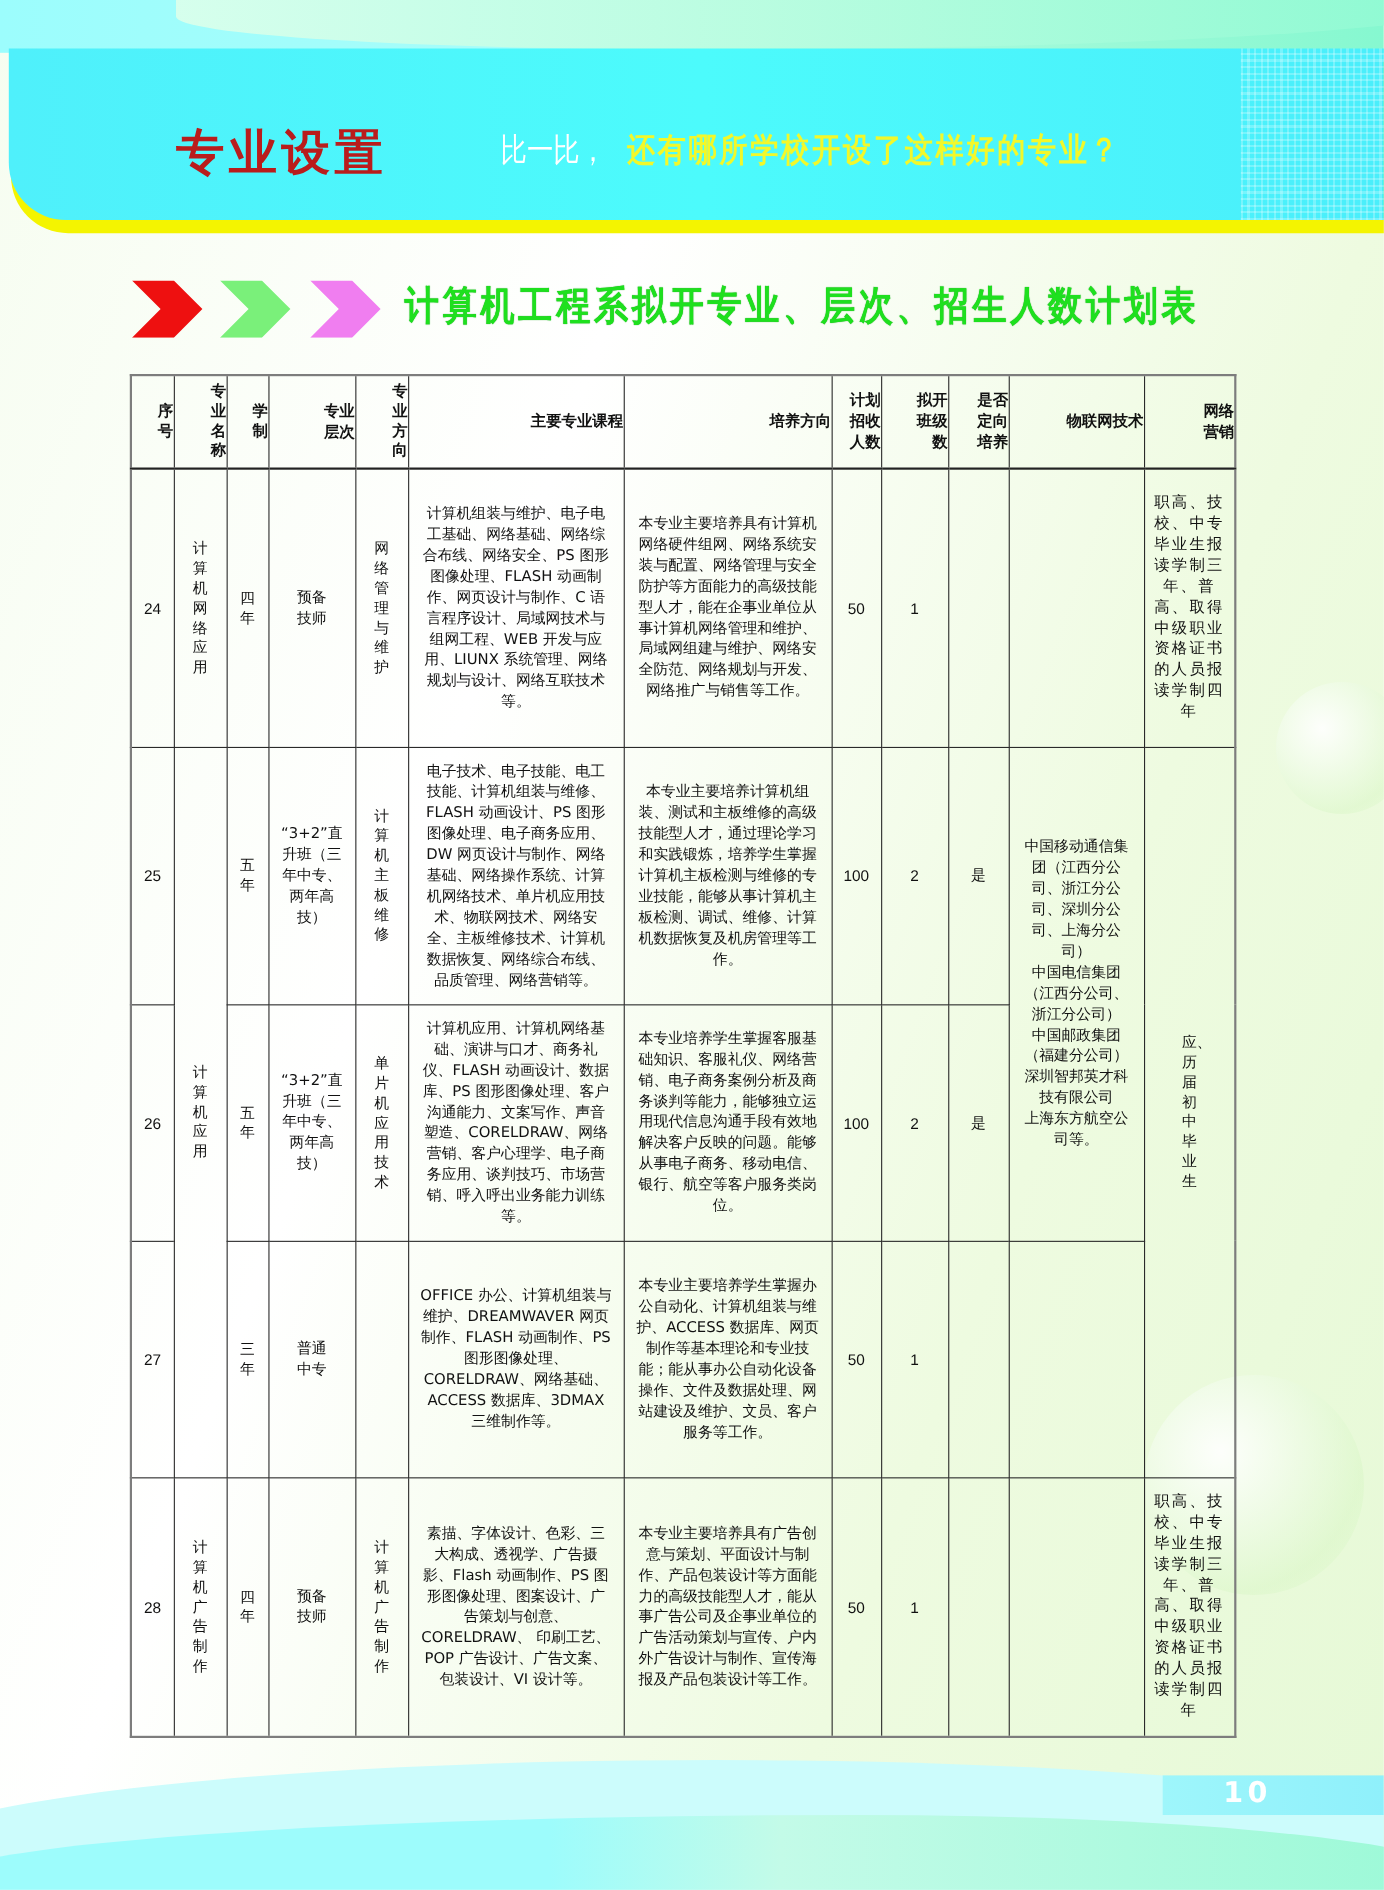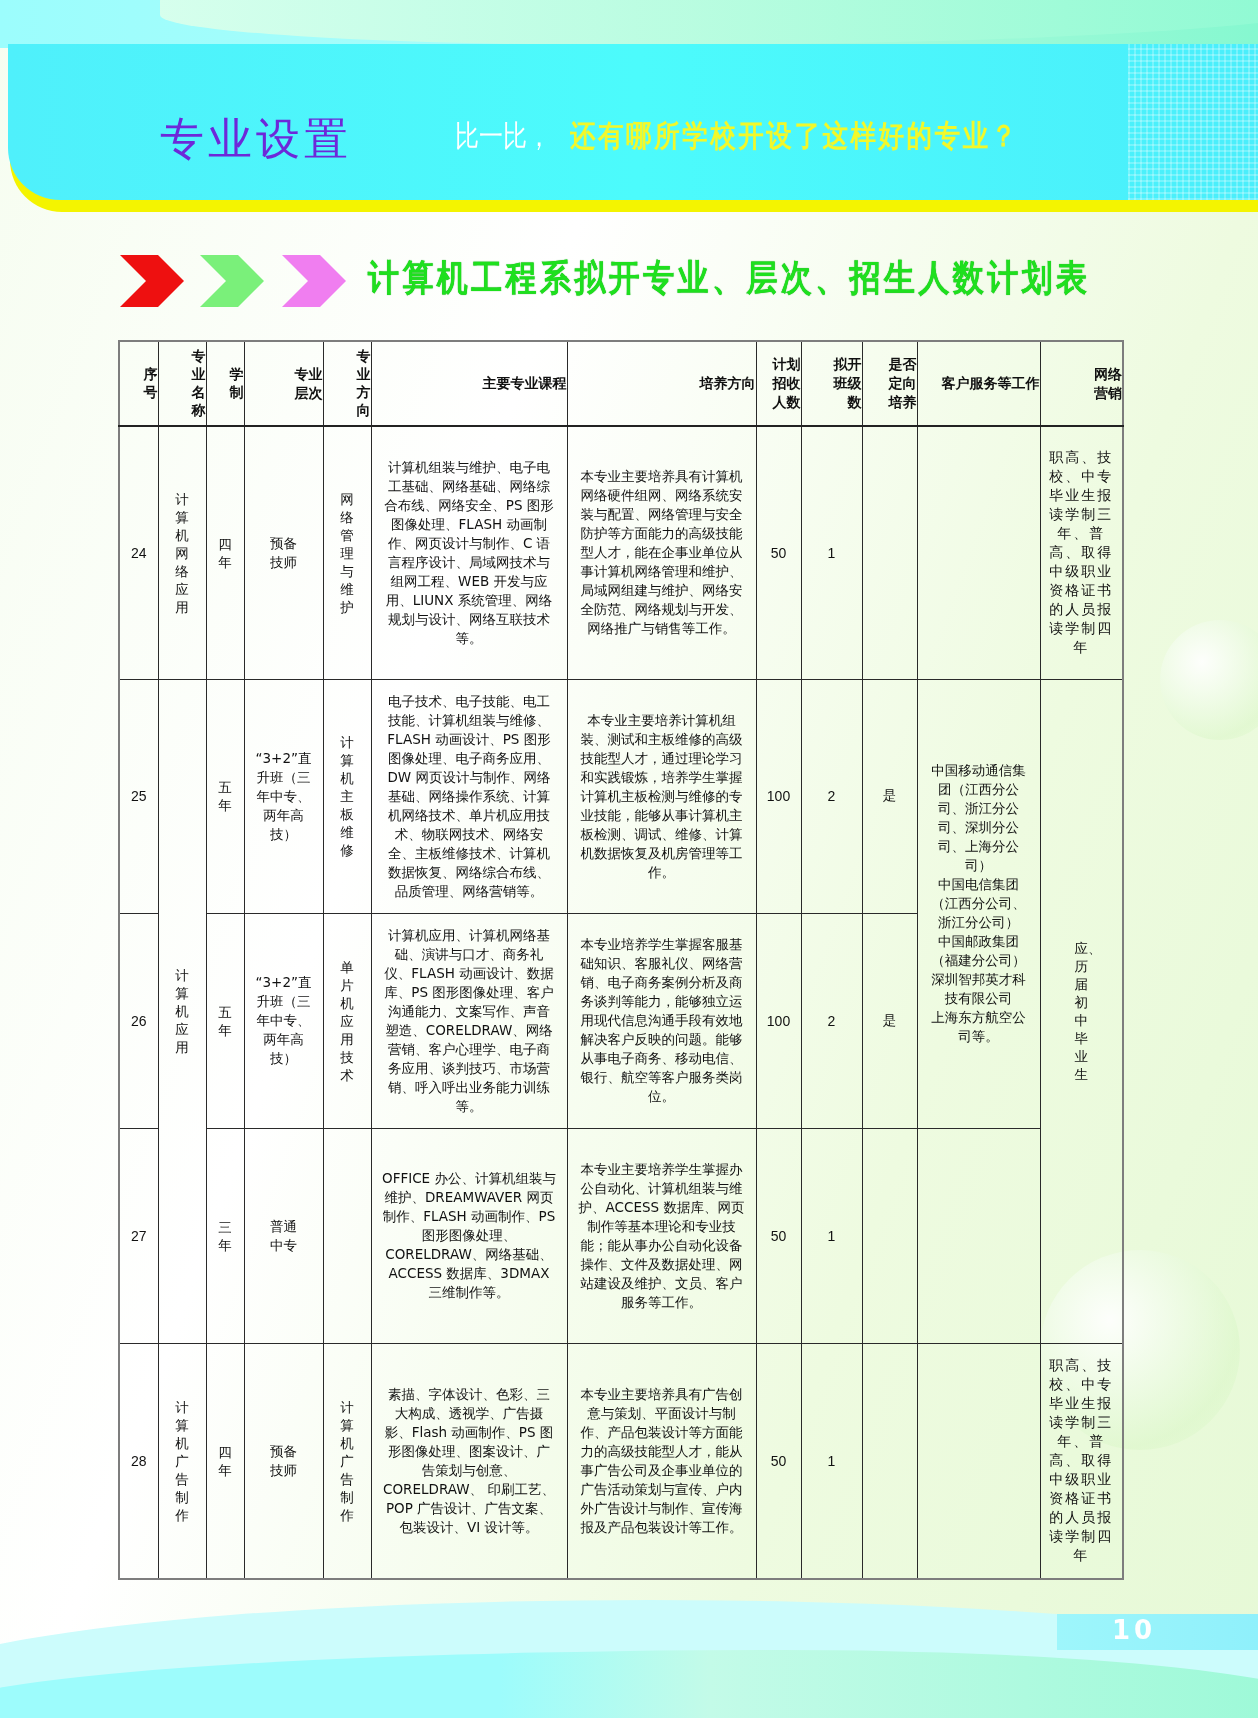--- a/index.html
+++ b/index.html
@@ -26,22 +26,22 @@
     background: linear-gradient(90deg, #4ff0fb 0%, #4cfbfc 50%, #4aeefb 100%);
     border-radius:0 0 0 52px;
   }
   .banner .grid {
     position:absolute; right:0; top:0; width:140px; height:156px;
     background-image:
       repeating-linear-gradient(90deg, rgba(255,255,255,0.25) 0 2px, transparent 2px 6px),
       repeating-linear-gradient(0deg, rgba(255,255,255,0.25) 0 2px, transparent 2px 6px);
   }
   .banner-title {
-    position:absolute; left:160px; top:110px; font-size:44px; font-weight:normal;
-    color:#6d28d9; letter-spacing:4px; white-space:nowrap;
+    position:absolute; left:160px; top:110px; font-size:44px; font-weight:bold;
+    color:#b91c1c; letter-spacing:4px; white-space:nowrap;
   }
   .banner-sub-a {
     position:absolute; left:455px; top:116px; font-size:30px; color:#ffffff; white-space:nowrap;
     transform:scaleX(0.8); transform-origin:left center;
   }
   .banner-sub-b {
     position:absolute; left:570px; top:116px; font-size:30px; font-weight:bold; color:#f2f82a;
     white-space:nowrap; letter-spacing:3px; transform:scaleX(0.85); transform-origin:left center;
   }
   .chev { position:absolute; top:255px; width:68px; height:52px; }
@@ -139,21 +139,21 @@
       <th><span class="vert">序号</span></th>
       <th><span class="vert">专业名称</span></th>
       <th><span class="vert">学制</span></th>
       <th><span style="display:inline-block;width:2em;">专业层次</span></th>
       <th><span class="vert">专业方向</span></th>
       <th>主要专业课程</th>
       <th>培养方向</th>
       <th><span style="display:inline-block;width:2em;">计划招收人数</span></th>
       <th><span style="display:inline-block;width:2em;">拟开班级数</span></th>
       <th><span style="display:inline-block;width:2em;">是否定向培养</span></th>
-      <th>客户服务等工作</th>
+      <th>物联网技术</th>
       <th><span style="display:inline-block;width:2em;">网络营销</span></th>
     </tr>
   </thead>
   <tbody>
     <tr style="height:253px">
       <td class="num">24</td>
       <td><span class="vert">计算机网络应用</span></td>
       <td><span class="vert">四年</span></td>
       <td><span style="display:inline-block;width:2.2em;line-height:19px;">预备技师</span></td>
       <td><span class="vert">网络管理与维护</span></td>

